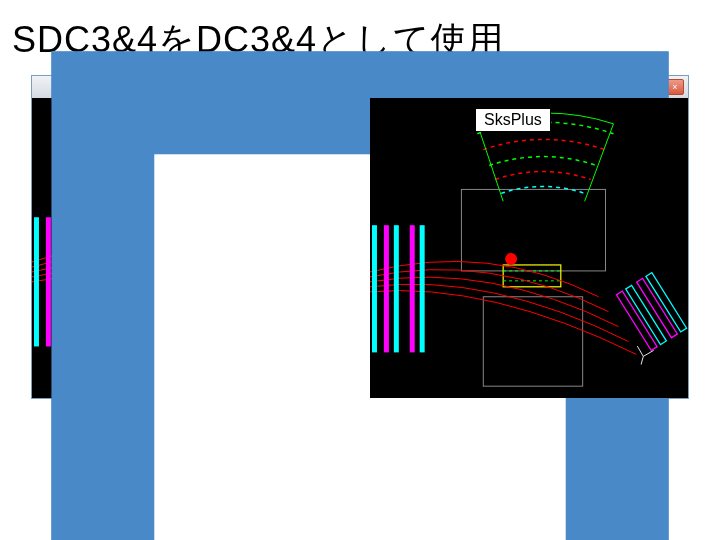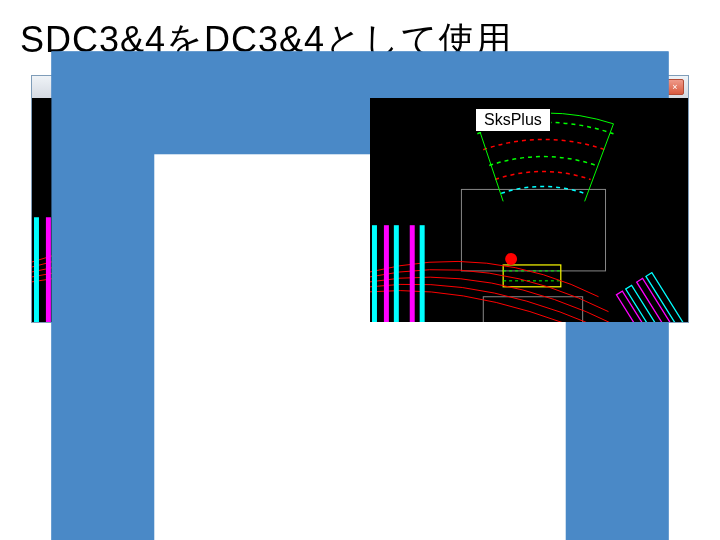--- a/index.html
+++ b/index.html
@@ -5,21 +5,21 @@
   * { box-sizing: border-box; margin: 0; padding: 0; }
   body {
     width: 720px;
     height: 540px;
     background: #ffffff;
     font-family: Arial, sans-serif;
     overflow: hidden;
   }
   .page-title {
     font-size: 36px;
-    padding: 16px 30px 10px 20px;
+    padding: 16px 30px 10px 12px;
     color: #000;
     font-weight: normal;
     letter-spacing: 1px;
   }
   .windows {
     display: flex;
     gap: 18px;
     padding: 0 24px;
     justify-content: center;
   }
@@ -49,21 +49,21 @@
     background: linear-gradient(#f6f8fb,#d6dde8);
     border: 1px solid #9fb1c9;
     border-radius: 2px;
     display: inline-flex; align-items:center; justify-content:center;
     font-size: 9px; color:#2b3a55;
   }
   .ctrl.close { background: linear-gradient(#ef9a8a,#d85a3f); color:#fff; border-color:#b14b36; }
   .viewport {
     position: relative;
     background: #000;
-    height: 224px;
+    height: 300px;
     overflow: hidden;
   }
   .label-box {
     position: absolute;
     top: 10px;
     background: #fff;
     border: 1px solid #000;
     font-size: 16px;
     padding: 2px 8px;
     color: #000;

